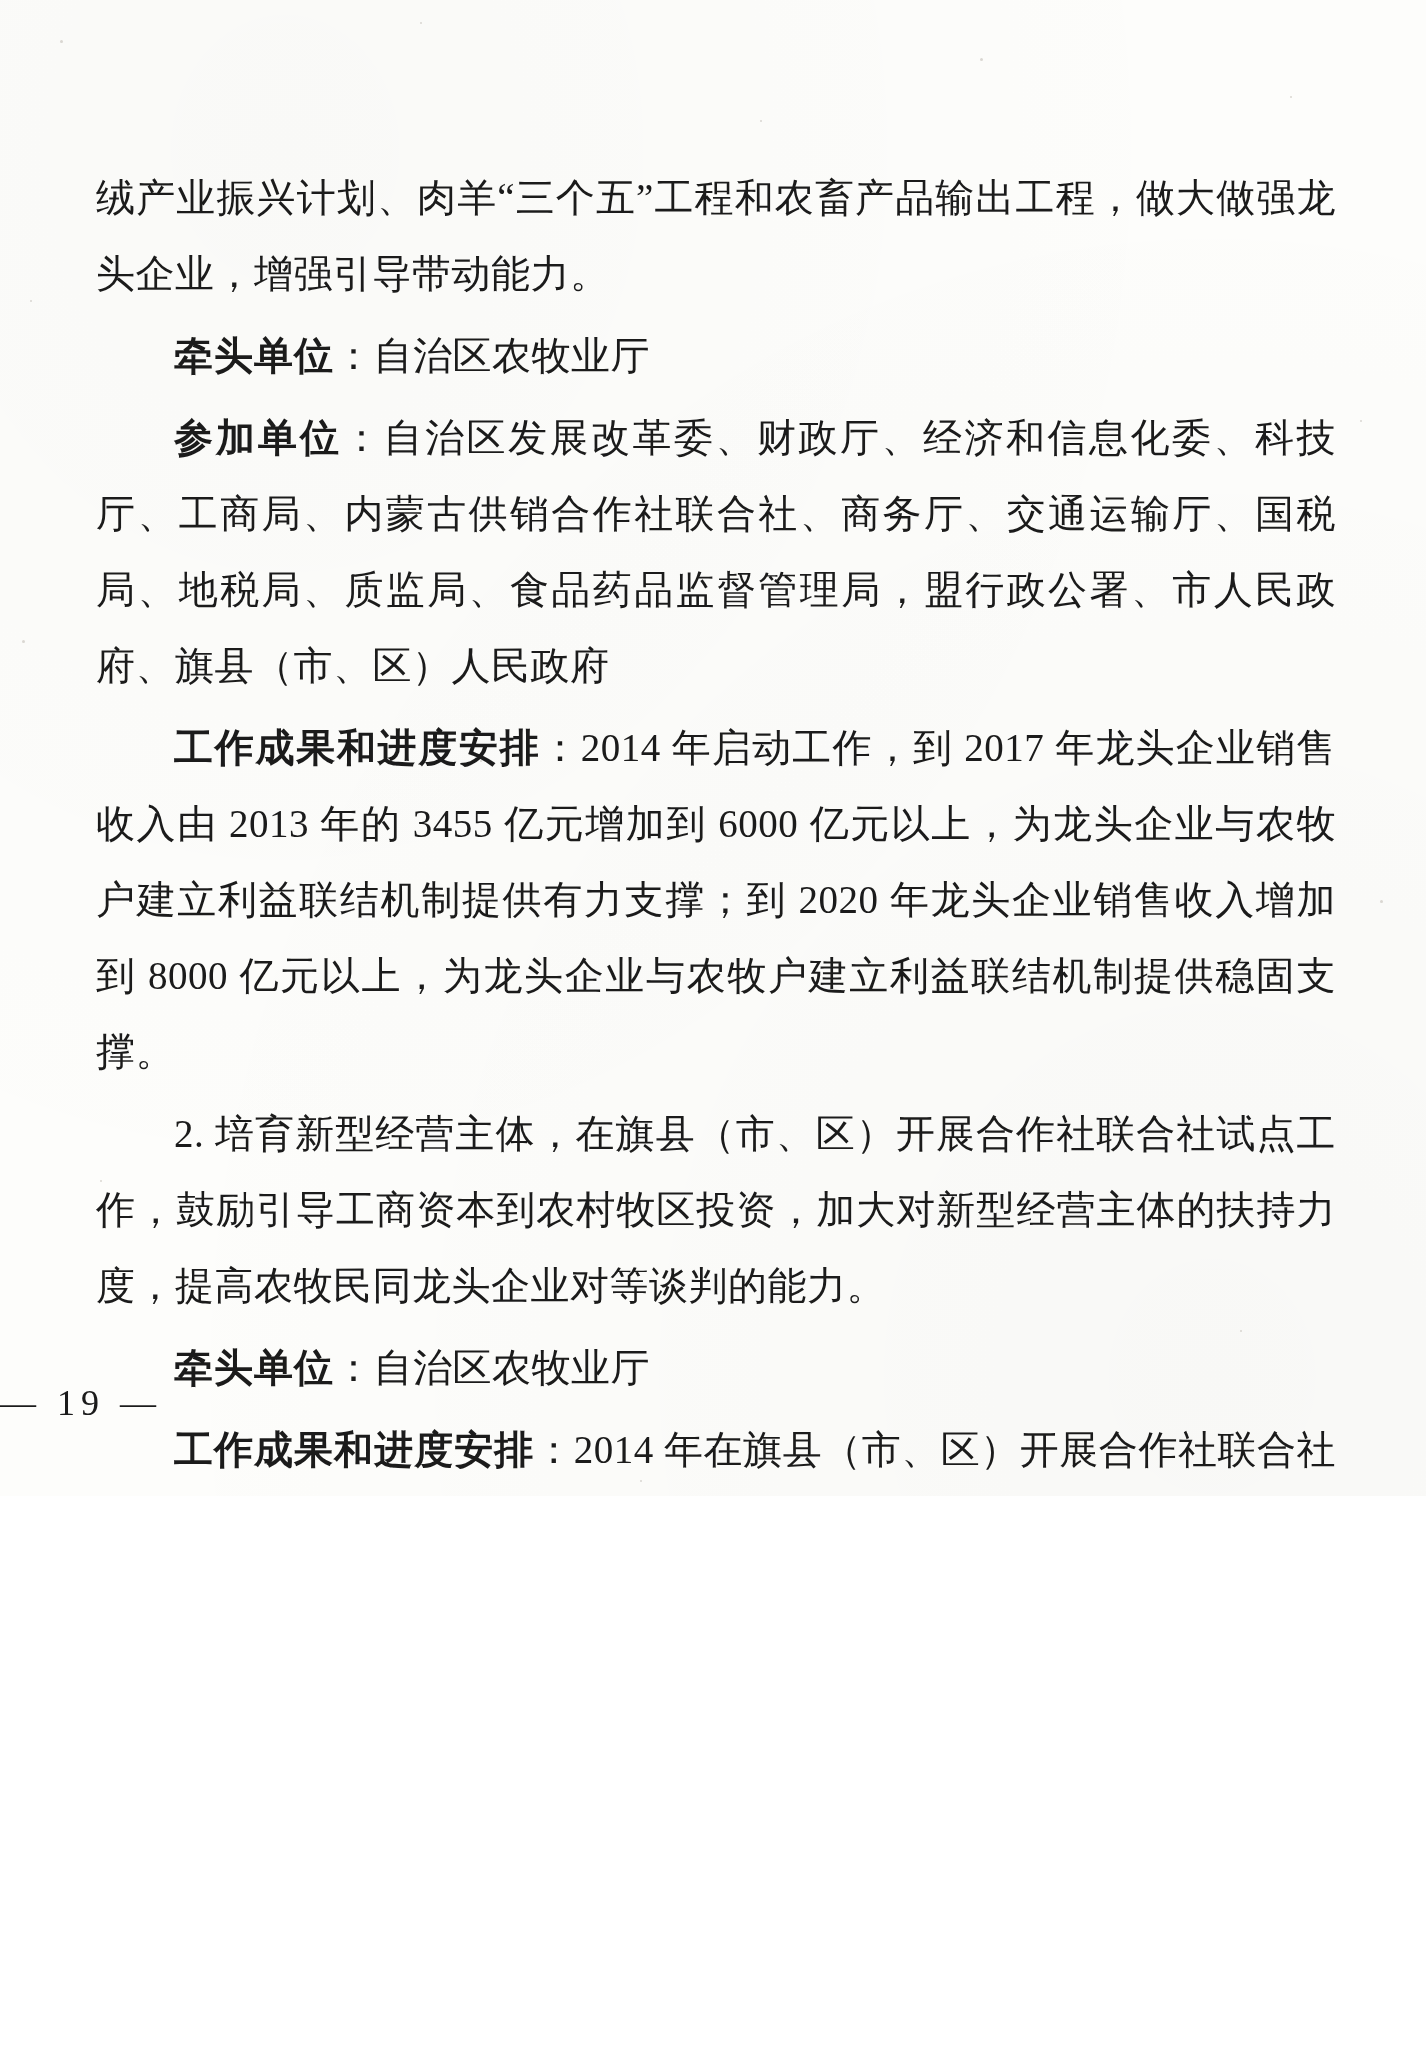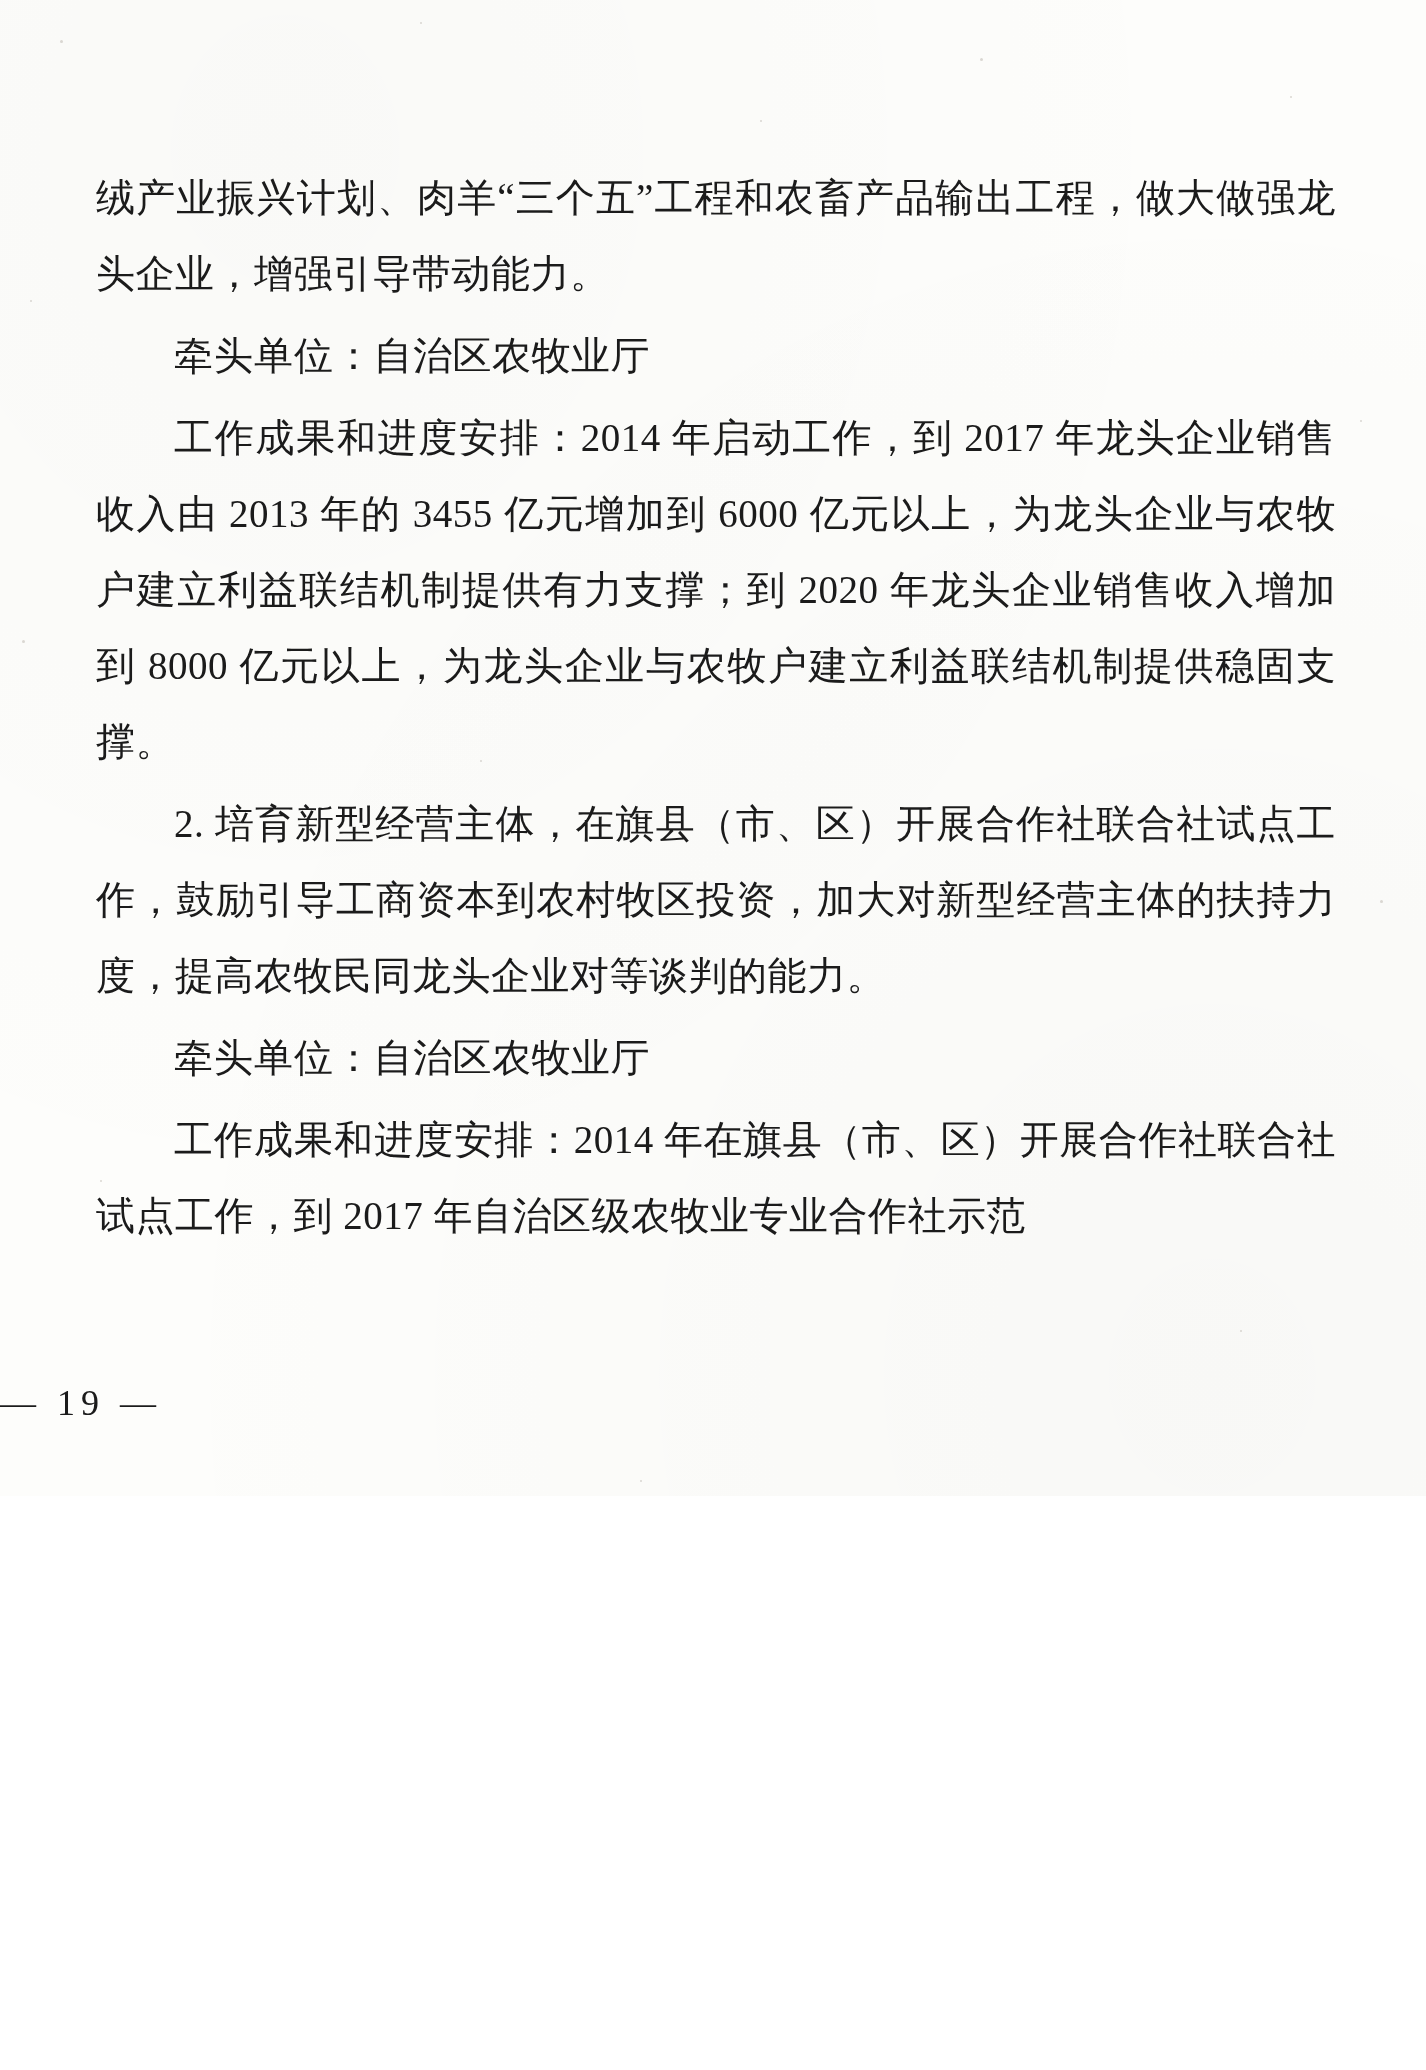--- a/index.html
+++ b/index.html
@@ -51,21 +51,21 @@
     color: #1b1b1b;
     text-align: justify;
     text-justify: inter-ideograph;
     letter-spacing: 0.5px;
     word-break: break-all;
   }
   p.indent {
     text-indent: 78px;
   }
   .lead {
-    font-weight: normal;
+    font-weight: bold;
     letter-spacing: 1px;
   }
   .num {
     font-family: Liberation Serif, serif;
     letter-spacing: 0.5px;
   }
   .gap-sm { margin-bottom: 2px; }
   .gap-md { margin-bottom: 20px; }
   .footer {
     position: absolute;
@@ -107,20 +107,23 @@
   <div class="content">
 
     <p class="para">
       <span>绒产业振兴计划、肉羊“三个五”工程和农畜产品输出工程，做大做强龙头企业，增强引导带动能力。</span>
     </p>
 
     <p class="para indent gap-sm">
       <span class="lead">牵头单位</span><span>：自治区农牧业厅</span>
     </p>
 
+    <p class="para indent gap-sm">
+      <span class="lead">参加单位</span><span>：自治区发展改革委、财政厅、经济和信息化委、科技厅、工商局、内蒙古供销合作社联合社、商务厅、交通运输厅、国税局、地税局、质监局、食品药品监督管理局，盟行政公署、市人民政府、旗县（市、区）人民政府</span>
+    </p>
 
     <p class="para indent gap-md">
       <span class="lead">工作成果和进度安排</span><span class="num">：2014 年启动工作，到 2017 年龙头企业销售收入由 2013 年的 3455 亿元增加到 6000 亿元以上，为龙头企业与农牧户建立利益联结机制提供有力支撑；到 2020 年龙头企业销售收入增加到 8000 亿元以上，为龙头企业与农牧户建立利益联结机制提供稳固支撑。</span>
     </p>
 
     <p class="para indent gap-md">
       <span class="num">2. 培育新型经营主体，在旗县（市、区）开展合作社联合社试点工作，鼓励引导工商资本到农村牧区投资，加大对新型经营主体的扶持力度，提高农牧民同龙头企业对等谈判的能力。</span>
     </p>
 
     <p class="para indent gap-sm">

